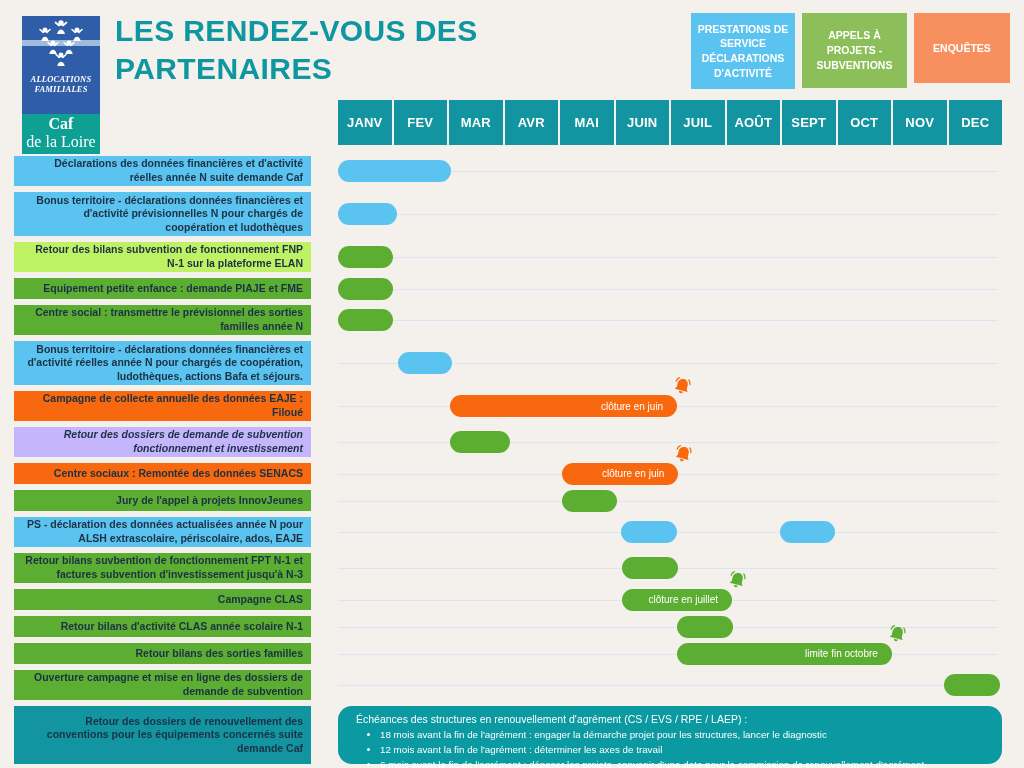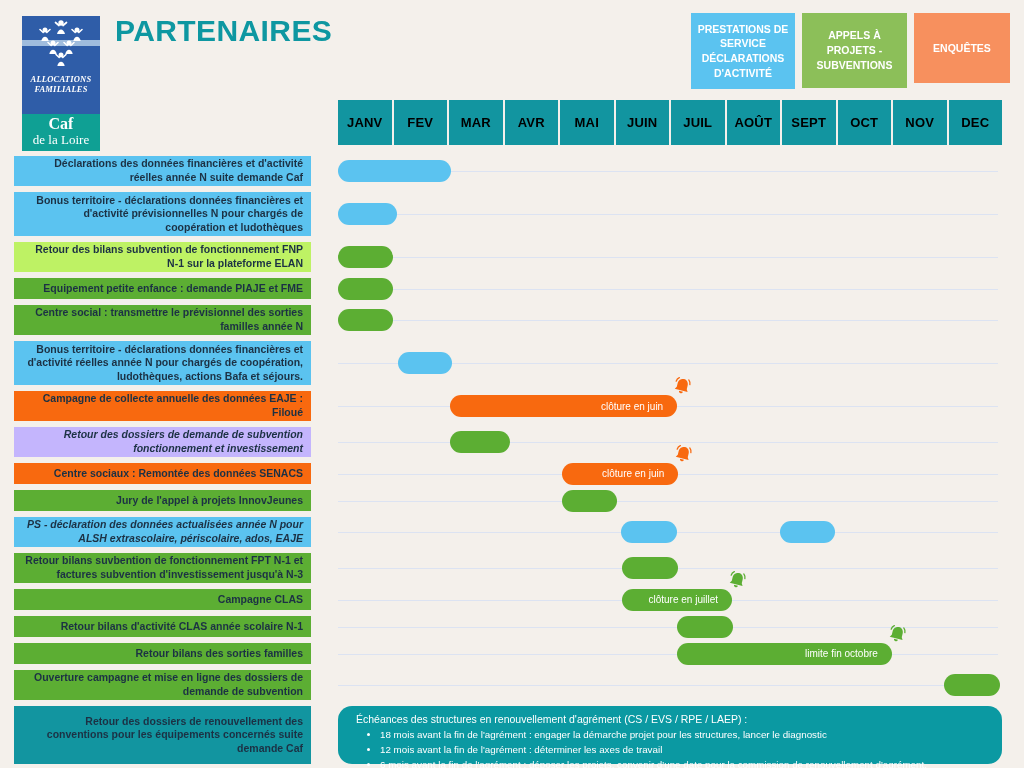--- a/index.html
+++ b/index.html
@@ -7,31 +7,31 @@
   .page{position:relative;width:1024px;height:768px;background:#f4f0eb;overflow:hidden;}
 
   
   .logo{position:absolute;left:22px;top:16px;width:78px;}
   .logo-top{background:#2f5da8;height:79px;position:relative;display:flex;flex-direction:column;align-items:center;justify-content:flex-end;padding-bottom:19px;}
   .logo-band{position:absolute;left:0;top:24px;width:100%;height:6px;background:#9fbcdd;}
   .logo-figures{position:absolute;left:50%;top:2px;transform:translateX(-50%);}
   .logo-brand{position:relative;color:#fff;font-family:"Liberation Serif",serif;font-style:italic;font-weight:bold;font-size:8.5px;line-height:1.15;text-align:center;letter-spacing:.2px;}
   .logo-caf{background:#0fa094;color:#fff;text-align:center;padding:2px 0 4px;font-family:"Liberation Serif",serif;}
   .logo-caf .caf{font-size:16px;font-weight:bold;line-height:1.05;}
-  .logo-caf .region{font-size:13px;line-height:1.1;}
+  .logo-caf .region{font-size:16px;line-height:1.1;}
   .title{position:absolute;left:115px;top:12px;font-size:30px;font-weight:bold;color:#0e97a1;line-height:1.27;letter-spacing:.4px;}
   .legend-btn{position:absolute;display:flex;align-items:center;justify-content:center;text-align:center;color:#fff;font-weight:bold;font-size:10.5px;line-height:1.4;padding:5px;box-sizing:border-box;cursor:pointer;}
   .legend-1{left:562px;top:13px;width:122px;height:72px;background:#4fa9a3;}
   .legend-2{left:691px;top:13px;width:104px;height:76px;background:#5bc3f0;}
   .legend-3{left:802px;top:13px;width:105px;height:75px;background:#8cbf59;}
   .legend-4{left:914px;top:13px;width:96px;height:70px;background:#f7905e;}
 
   
   .months{position:absolute;left:338px;top:100px;width:664px;height:45px;display:grid;grid-template-columns:repeat(12,1fr);gap:2px;}
-  .month{background:#1295a0;color:#000000;font-weight:bold;font-size:13px;display:flex;align-items:center;justify-content:center;letter-spacing:.2px;}
+  .month{background:#1295a0;color:#ffffff;font-weight:bold;font-size:13px;display:flex;align-items:center;justify-content:center;letter-spacing:.2px;}
 
   
   .rows{position:absolute;left:14px;top:156px;width:988px;display:flex;flex-direction:column;gap:6px;}
   .row{display:flex;align-items:stretch;}
   .row-label{width:297px;box-sizing:border-box;padding:2px 8px;display:flex;align-items:center;justify-content:flex-end;text-align:right;font-weight:bold;font-size:10.5px;line-height:1.3;color:#1c3144;}
   .row-track{position:relative;flex:1;margin-left:27px;}
   .row-track.lined::before{content:"";position:absolute;left:0;right:4px;top:50%;height:1px;background:#dce3f2;}
   .bar{position:absolute;height:22px;top:50%;margin-top:-11px;border-radius:11px;display:flex;align-items:center;justify-content:flex-end;padding-right:14px;box-sizing:border-box;color:#fff;font-size:10px;white-space:nowrap;overflow:hidden;}
   .bell{position:absolute;width:22px;height:22px;top:calc(50% - 30px);pointer-events:none;}
   .bell svg{width:100%;height:100%;transform:rotate(14deg);}
@@ -85,20 +85,21 @@
       </svg>
       <div class="logo-brand">ALLOCATIONS FAMILIALES</div>
     </div>
     <div class="logo-caf">
       <div class="caf">Caf</div>
       <div class="region">de la Loire</div>
     </div>
   </div>
 
   <div class="title">
+    <div>LES RENDEZ-VOUS DES</div>
     <div>PARTENAIRES</div>
   </div>
 
   <div class="legend-btn legend-2">PRESTATIONS DE SERVICE DÉCLARATIONS D'ACTIVITÉ</div>
   <div class="legend-btn legend-3">APPELS À PROJETS - SUBVENTIONS</div>
   <div class="legend-btn legend-4">ENQUÊTES</div>
 
   <div class="months">
       <div class="month">JANV</div>
       <div class="month">FEV</div>
@@ -181,21 +182,21 @@
             </svg></span>
         </div>
       </div>
       <div class="row" style="height: 21px;">
         <div class="row-label" style="background: rgb(92, 174, 51);">Jury de l'appel à projets InnovJeunes</div>
         <div class="row-track lined">
           <div class="bar" style="left: 33.75%; width: 8.33333%; background: rgb(92, 174, 51);"></div>
         </div>
       </div>
       <div class="row" style="height: 30px;">
-        <div class="row-label" style="background: rgb(91, 195, 240); font-style: italic;">PS - déclaration des données actualisées année N pour ALSH extrascolaire, périscolaire, ados, EAJE</div>
+        <div class="row-label" style="background: rgb(91, 195, 240);">PS - déclaration des données actualisées année N pour ALSH extrascolaire, périscolaire, ados, EAJE</div>
         <div class="row-track lined">
           <div class="bar" style="left: 42.6667%; width: 8.33333%; background: rgb(91, 195, 240);"></div>
           <div class="bar" style="left: 66.5833%; width: 8.33333%; background: rgb(91, 195, 240);"></div>
         </div>
       </div>
       <div class="row" style="height: 30px;">
         <div class="row-label" style="background: rgb(92, 174, 51);">Retour bilans suvbention de fonctionnement FPT N-1 et factures subvention d'investissement jusqu'à N-3</div>
         <div class="row-track lined">
           <div class="bar" style="left: 42.75%; width: 8.5%; background: rgb(92, 174, 51);"></div>
         </div>

